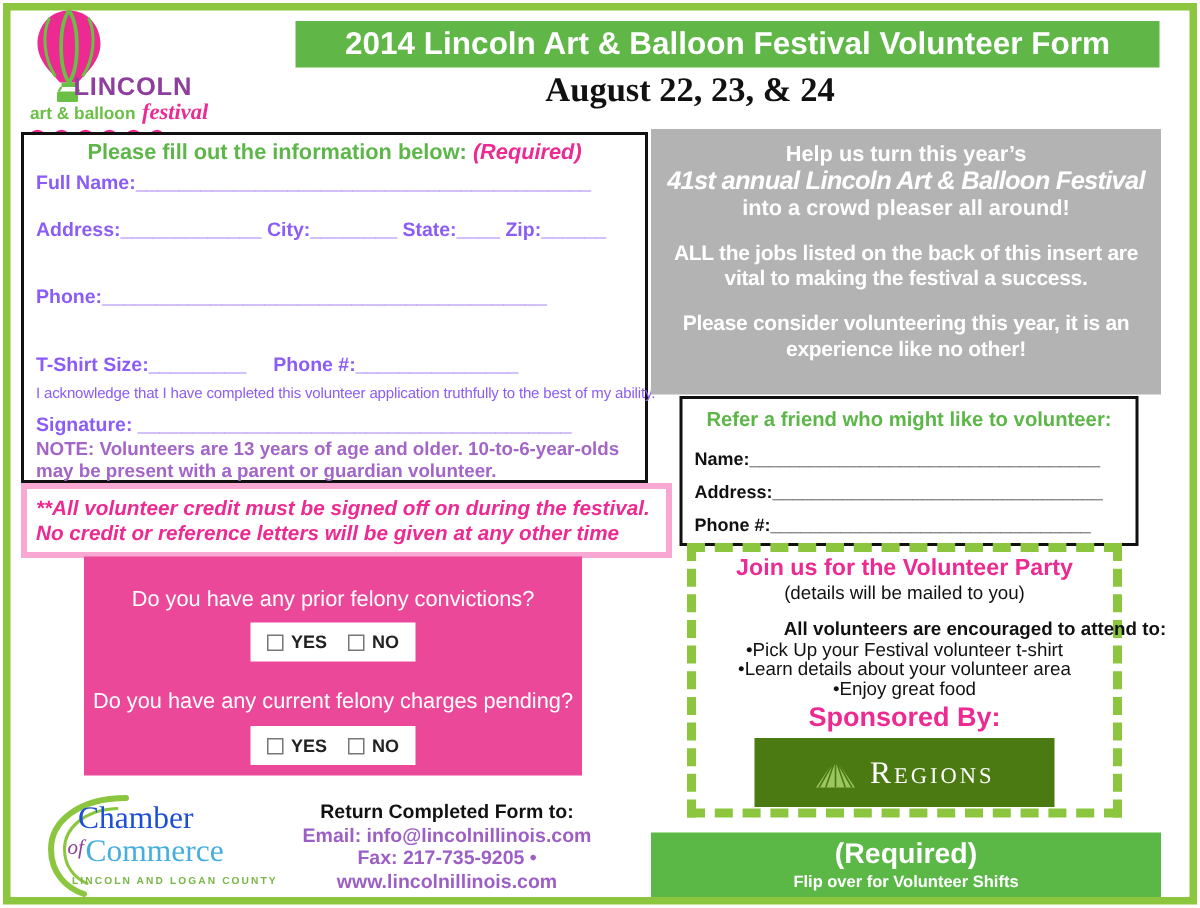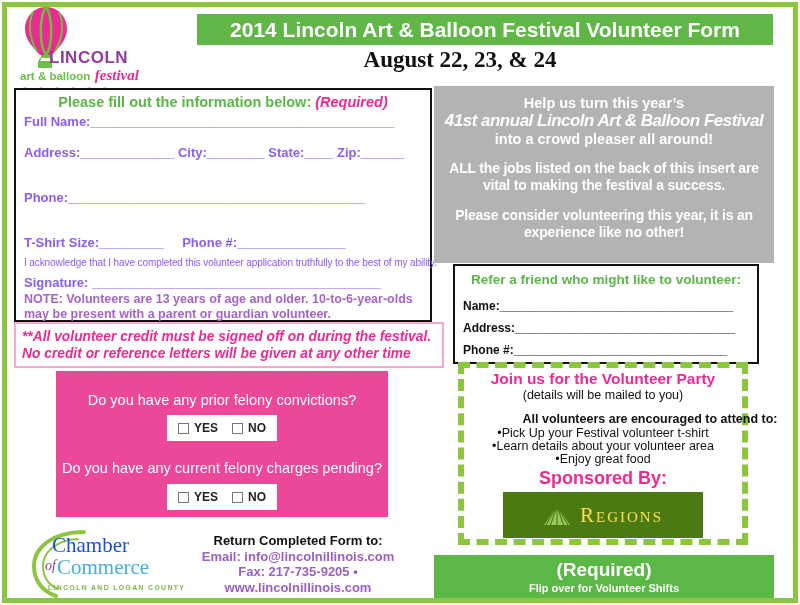--- a/index.html
+++ b/index.html
@@ -38,21 +38,21 @@
   .r-fullname{top:24px;}
   .r-address{top:55px;}
   .r-email{top:100px;}
   .r-tshirt{top:145px;display:flex;gap:18px;}
   .r-ack{top:167px;font-weight:normal;font-size:10px;letter-spacing:-.1px;}
   .r-sig{top:185px;}
   .r-note{top:202px;width:396px;white-space:normal;color:#a465c8;font-size:12.5px;line-height:15px;}
 
   
   .creditbox{
-    position:absolute;left:14px;top:322px;width:414px;height:42px;border:2px solid #f9a8d4;
+    position:absolute;left:14px;top:322px;width:414px;height:42px;border:4px solid #f9a8d4;
     display:flex;align-items:center;padding:0 6px;box-sizing:content-box;
   }
   .creditbox div{font-size:13.8px;font-weight:bold;font-style:italic;color:#ec2a91;line-height:17px;}
 
   
   .felony{position:absolute;left:56px;top:371px;width:332px;height:146px;background:#ec4899;}
   .fq{position:absolute;left:0;width:100%;text-align:center;color:#fff;font-size:14.5px;white-space:nowrap;}
   .fq1{top:21px;} .fq2{top:89px;}
   .ynbox{position:absolute;left:111px;width:110px;height:26px;background:#fff;display:flex;align-items:center;justify-content:center;gap:14px;}
   .yn1{top:44px;} .yn2{top:113px;}
@@ -94,21 +94,21 @@
   .pb-sub{position:absolute;left:0;top:20px;width:100%;text-align:center;font-size:12.5px;color:#111;}
   .pb-att{position:absolute;left:0;top:44px;width:100%;text-align:center;font-size:12.5px;font-weight:bold;color:#111;white-space:nowrap;margin-left:47px;}
   .pb-b{position:absolute;left:0;width:100%;text-align:center;font-size:12.5px;color:#111;white-space:nowrap;}
   .pb-b0{top:58px;} .pb-b1{top:71px;} .pb-b2{top:84px;}
   .pb-sp{position:absolute;left:0;top:100px;width:100%;text-align:center;font-size:18px;font-weight:bold;color:#ec2a91;}
   .regions{
     position:absolute;left:39px;top:124px;width:200px;height:46px;background:#4c7a12;
     display:flex;align-items:center;justify-content:center;gap:9px;
   }
   .regions-word{
-    color:#fde047;font-family:"Liberation Serif",serif;font-variant:small-caps;
+    color:#ffffff;font-family:"Liberation Serif",serif;font-variant:small-caps;
     font-size:21px;letter-spacing:2px;
   }
 
   .footerbar{
     position:absolute;left:434px;top:555px;width:340px;height:43px;background:#5bb847;
     color:#fff;text-align:center;display:flex;flex-direction:column;justify-content:center;gap:1px;
   }
   .fb-req{font-size:19px;font-weight:bold;}
   .fb-flip{font-size:11px;font-weight:bold;}
 </style>

